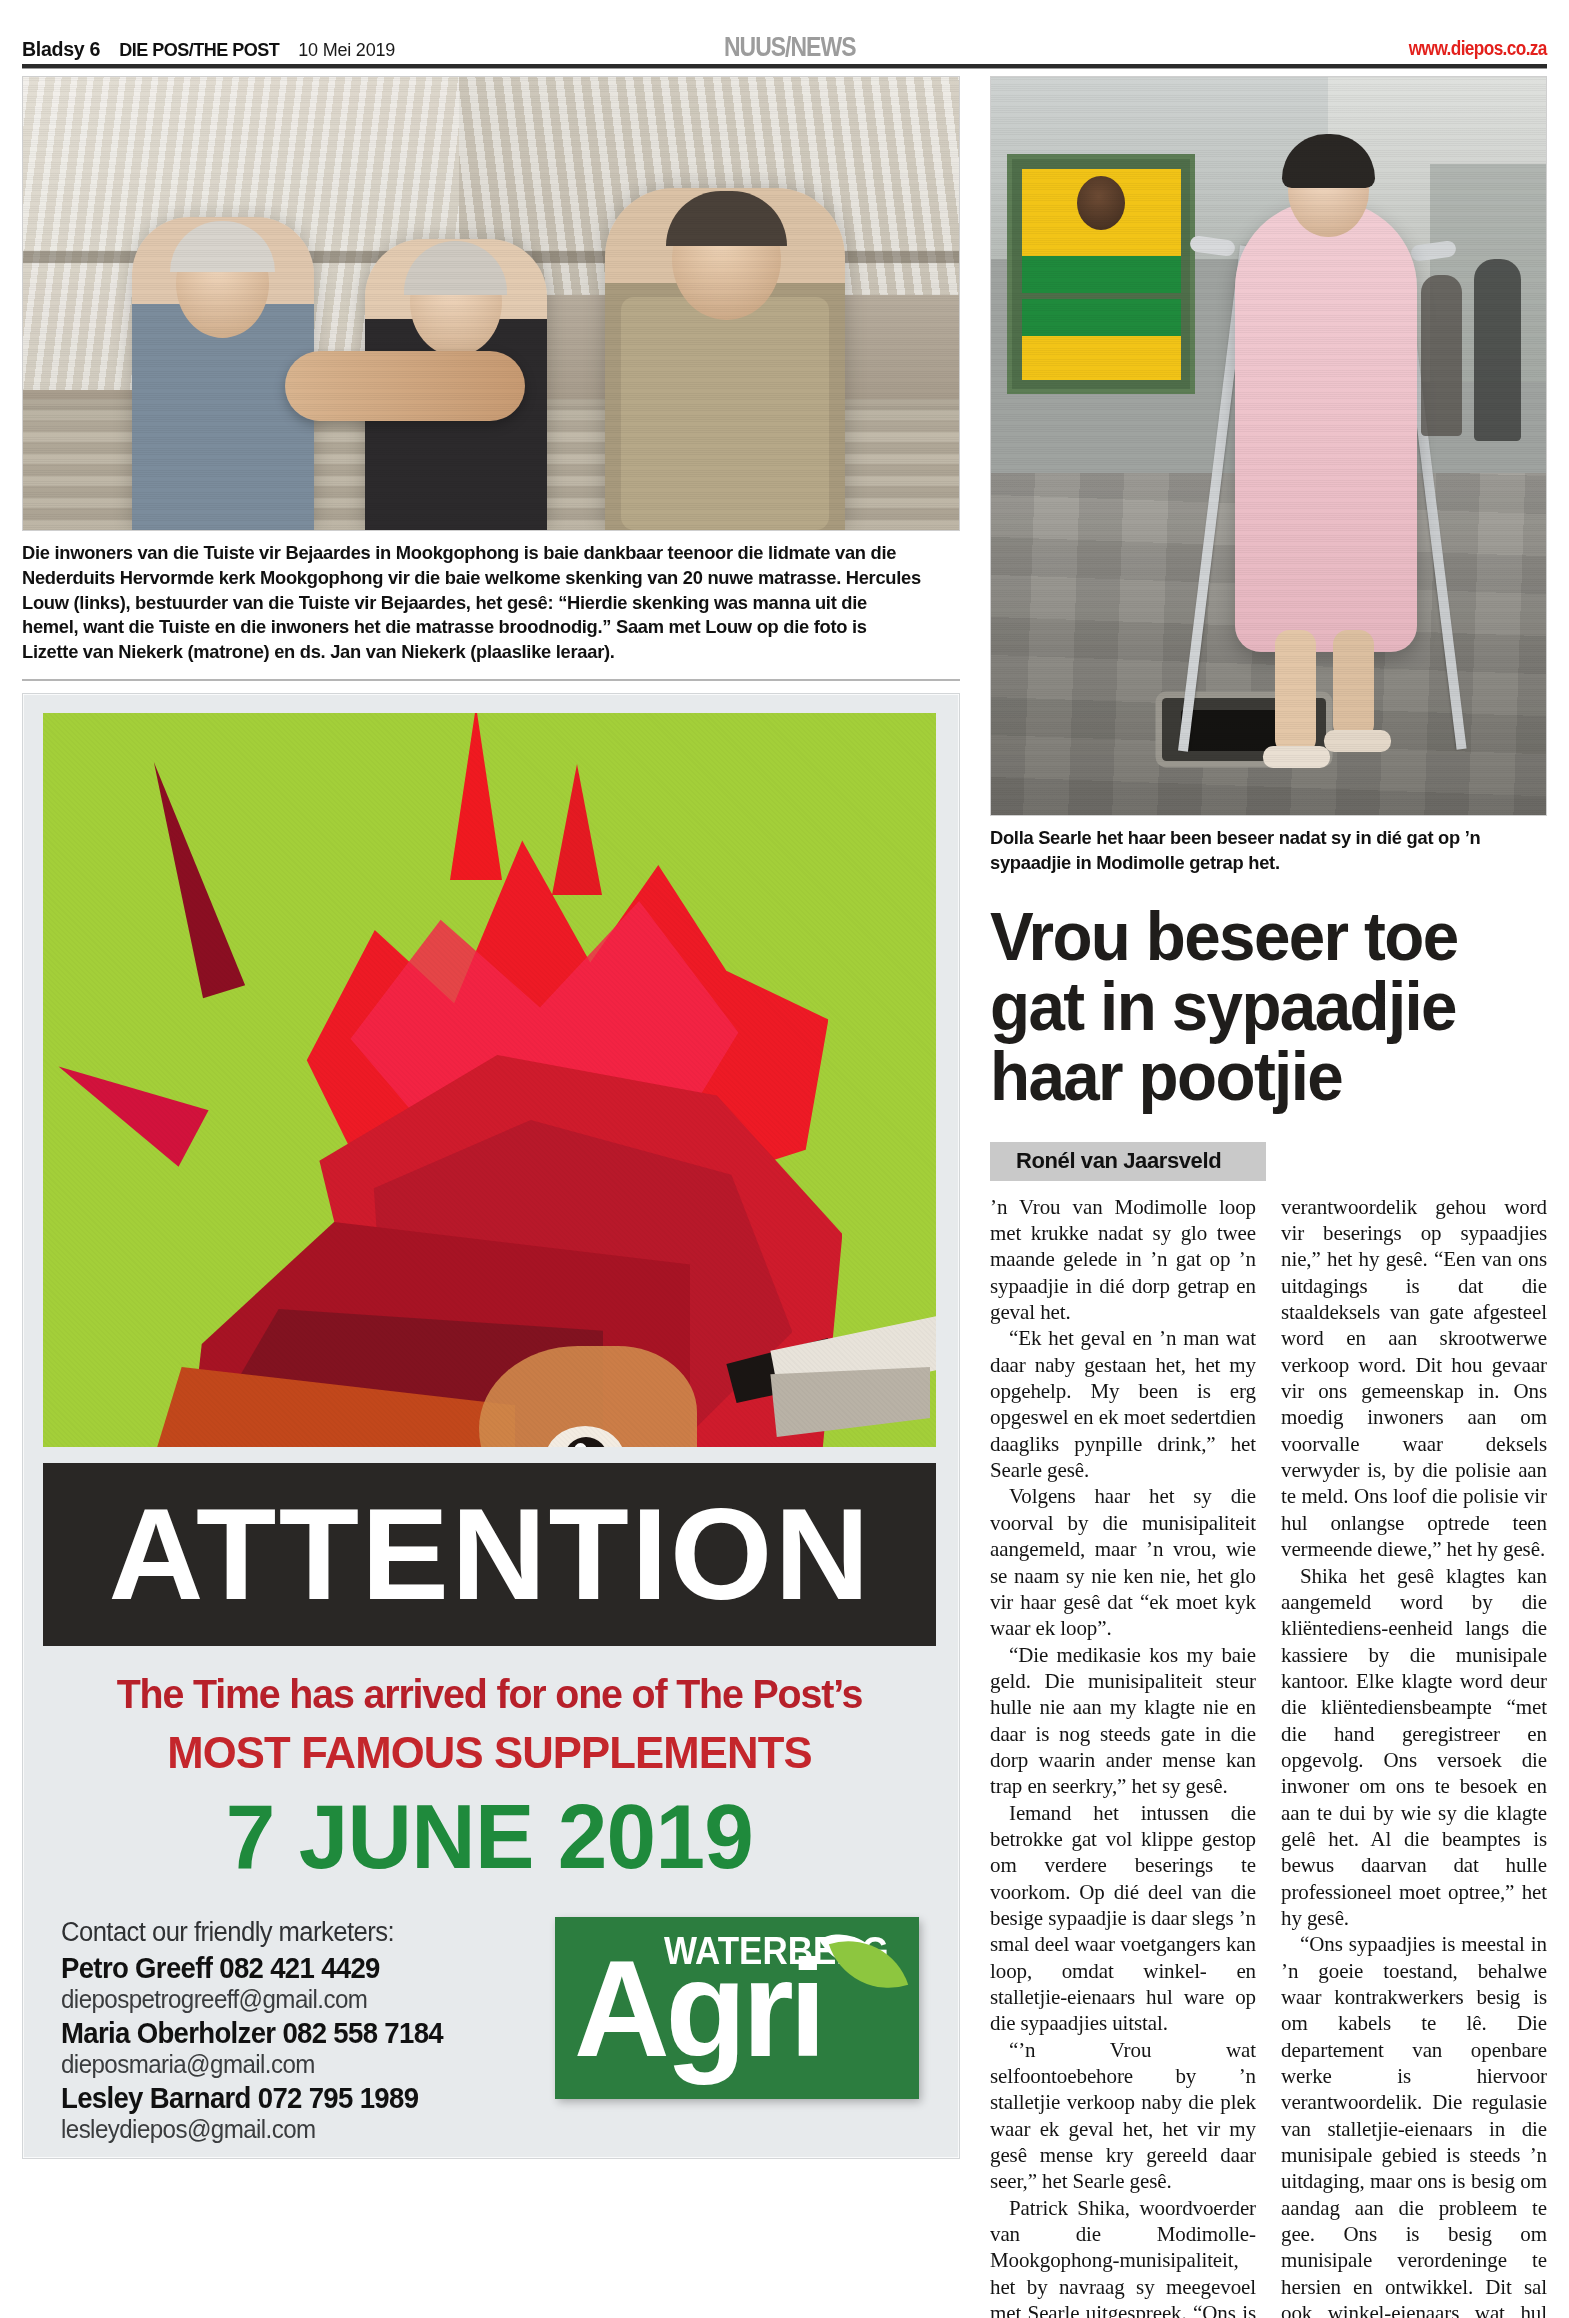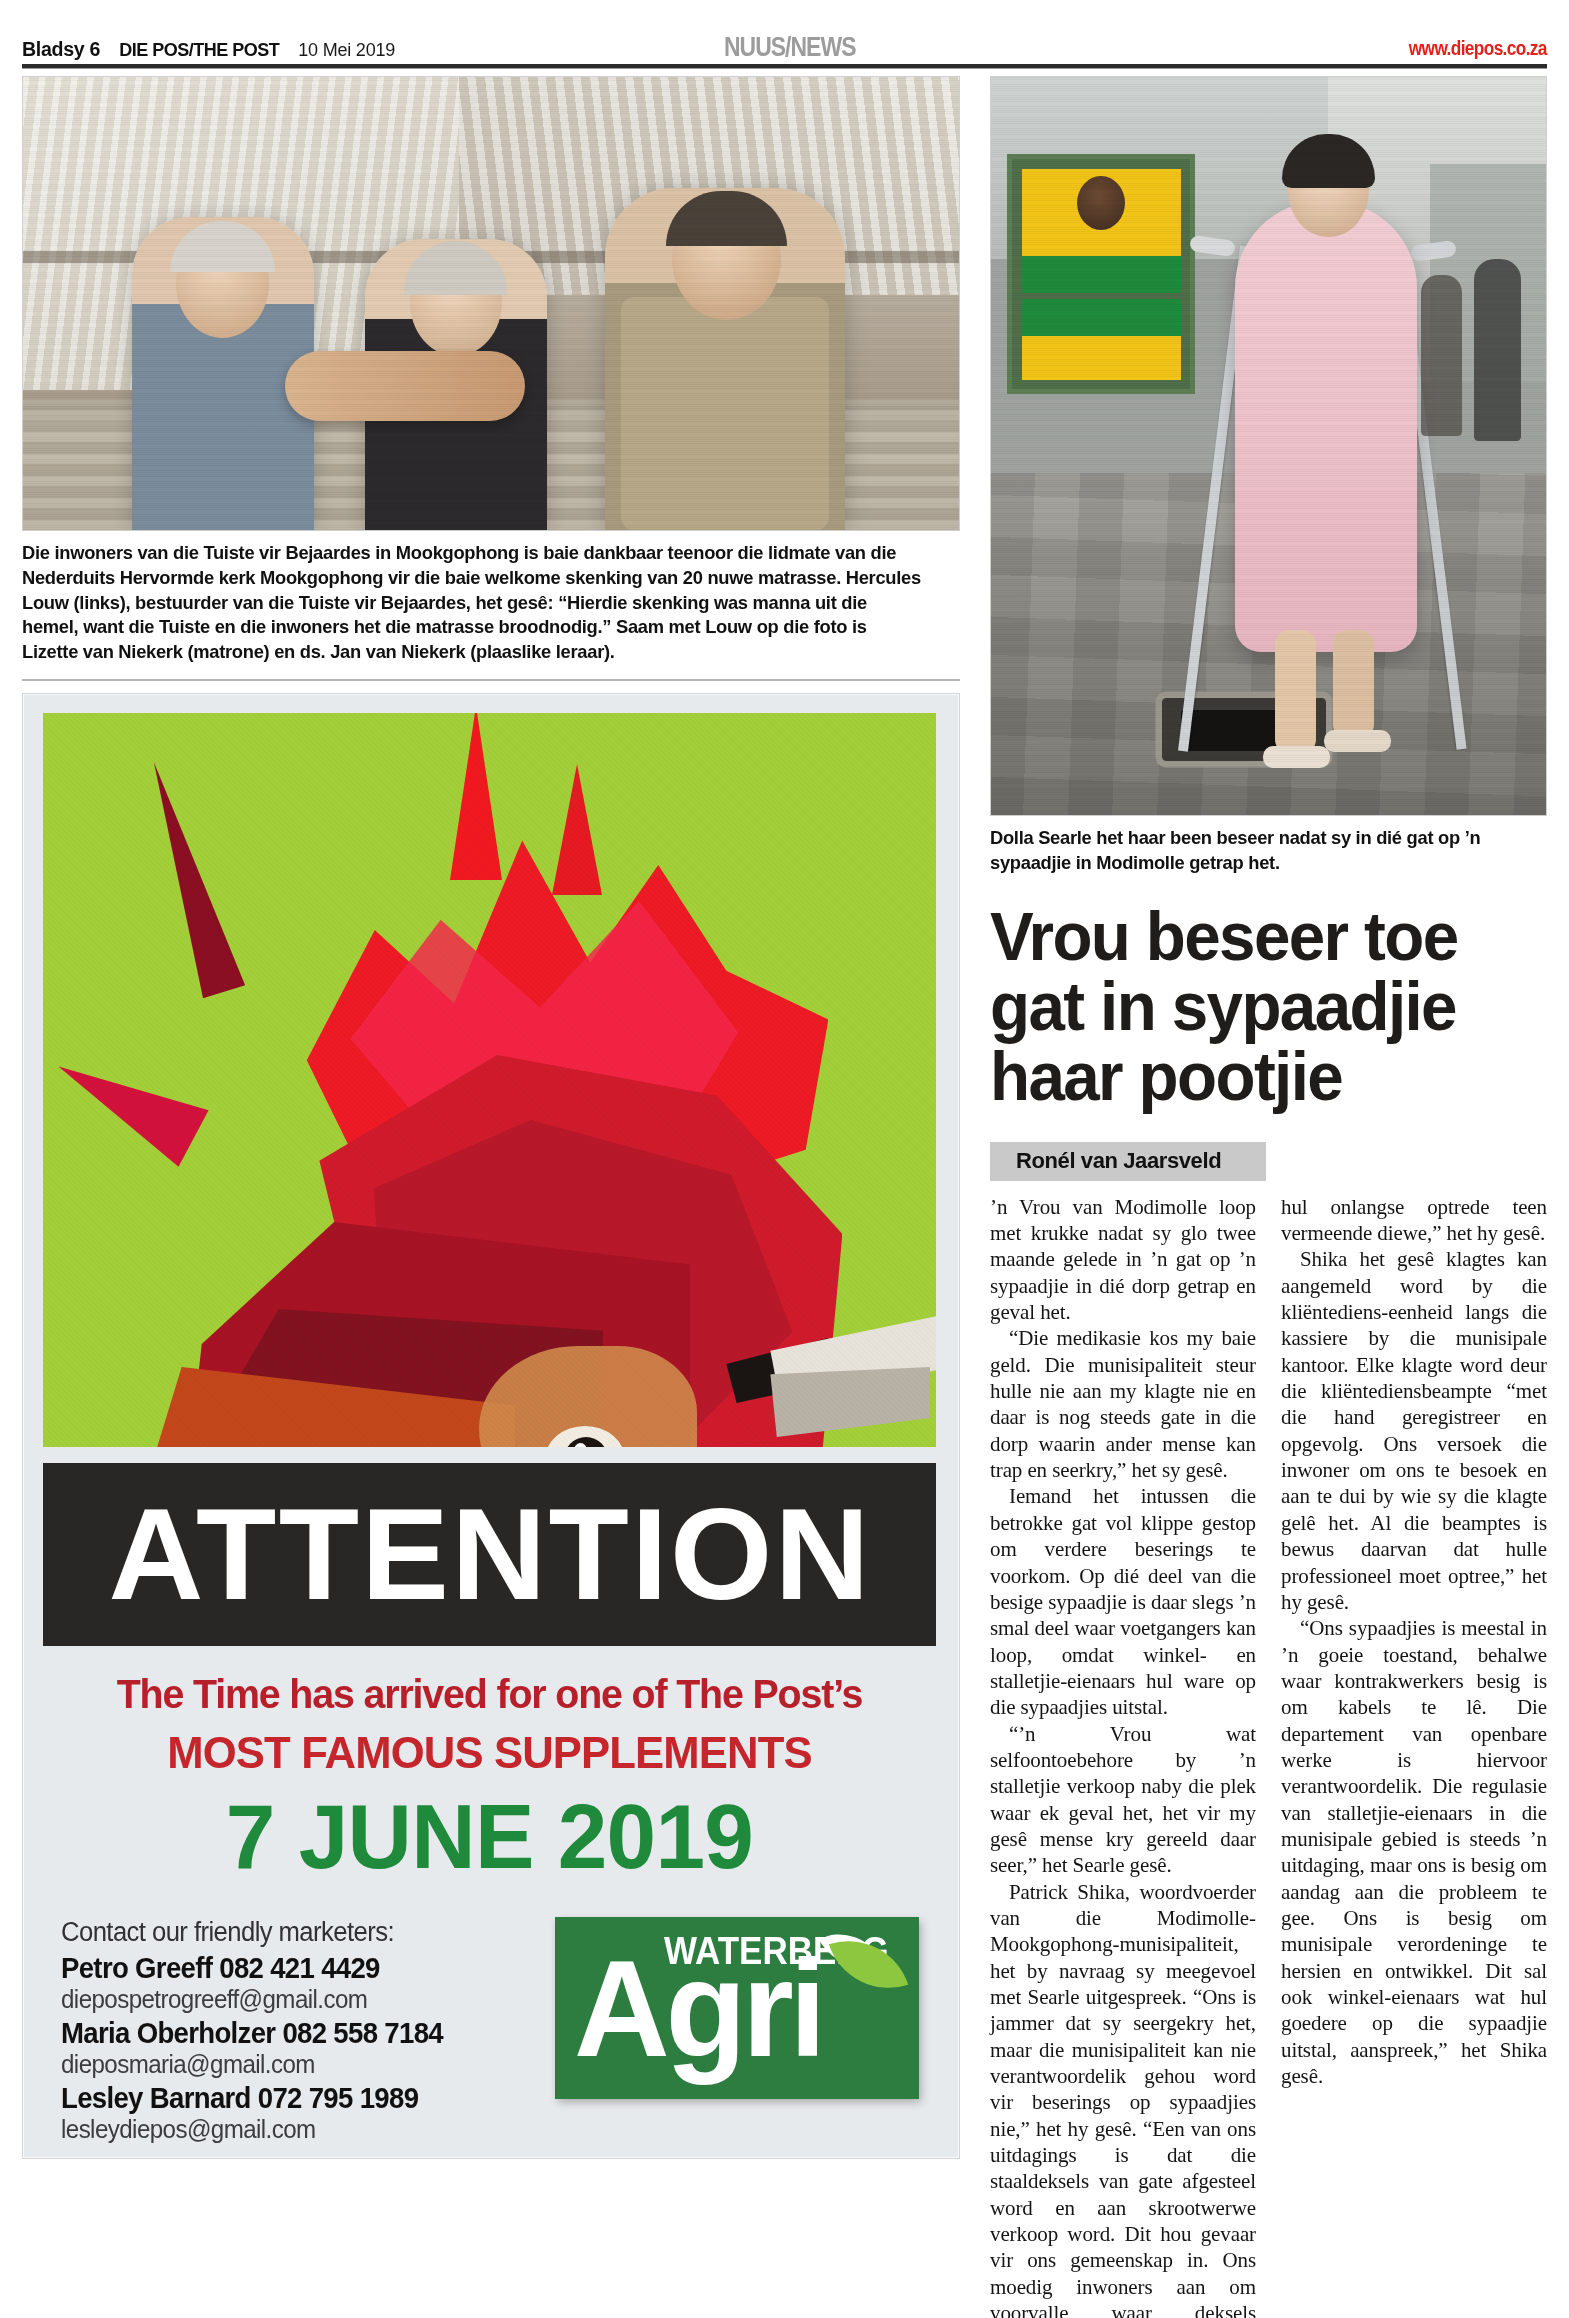--- a/index.html
+++ b/index.html
@@ -396,20 +396,22 @@
     <div class="caption-side">Dolla Searle het haar been beseer nadat sy in dié gat op ’n sypaadjie in Modimolle getrap het.</div>
 
     <div class="headline">Vrou beseer toe gat in sypaadjie haar pootjie</div>
 
     <div class="byline-band">
       <span>Ronél  van Jaarsveld</span>
     </div>
 
     <div class="body-cols">
       <p class="first">’n Vrou van Modimolle loop met krukke nadat sy glo twee maande gelede in ’n gat op ’n sypaadjie in dié dorp getrap en geval het.</p>
+      <p>“Ek het geval en ’n man wat daar naby gestaan het, het my opgehelp. My been is erg opgeswel en ek moet sedertdien daagliks pynpille drink,” het Searle gesê.</p>
+      <p>Volgens haar het sy die voorval by die munisipaliteit aangemeld, maar ’n vrou, wie se naam sy nie ken nie, het glo vir haar gesê dat “ek moet kyk waar ek loop”.</p>
       <p>“Die medikasie kos my baie geld. Die munisipaliteit steur hulle nie aan my klagte nie en daar is nog steeds gate in die dorp waarin ander mense kan trap en seerkry,” het sy gesê.</p>
       <p>Iemand het intussen die betrokke gat vol klippe gestop om verdere beserings te voorkom. Op dié deel van die besige sypaadjie is daar slegs ’n smal deel waar voetgangers kan loop, omdat winkel- en stalletjie-eienaars hul ware op die sypaadjies uitstal.</p>
       <p>“’n Vrou wat selfoontoebehore by ’n stalletjie verkoop naby die plek waar ek geval het, het vir my gesê mense kry gereeld daar seer,” het Searle gesê.</p>
       <p>Patrick Shika, woordvoerder van die Modimolle-Mookgophong-munisipaliteit, het by navraag sy meegevoel met Searle uitgespreek. “Ons is jammer dat sy seergekry het, maar die munisipaliteit kan nie verantwoordelik gehou word vir beserings op sypaadjies nie,” het hy gesê. “Een van ons uitdagings is dat die staaldeksels van gate afgesteel word en aan skrootwerwe verkoop word. Dit hou gevaar vir ons gemeenskap in. Ons moedig inwoners aan om voorvalle waar deksels verwyder is, by die polisie aan te meld. Ons loof die polisie vir hul onlangse optrede teen vermeende diewe,” het hy gesê.</p>
       <p>Shika het gesê klagtes kan aangemeld word by die kliëntediens-eenheid langs die kassiere by die munisipale kantoor. Elke klagte word deur die kliëntediensbeampte “met die hand geregistreer en opgevolg. Ons versoek die inwoner om ons te besoek en aan te dui by wie sy die klagte gelê het. Al die beamptes is bewus daarvan dat hulle professioneel moet optree,” het hy gesê.</p>
       <p>“Ons sypaadjies is meestal in ’n goeie toestand, behalwe waar kontrakwerkers besig is om kabels te lê. Die departement van openbare werke is hiervoor verantwoordelik. Die regulasie van stalletjie-eienaars in die munisipale gebied is steeds ’n uitdaging, maar ons is besig om aandag aan die probleem te gee. Ons is besig om munisipale verordeninge te hersien en ontwikkel. Dit sal ook winkel-eienaars wat hul goedere op die sypaadjie uitstal, aanspreek,” het Shika gesê.</p>
 
     </div>
 
   </div>

